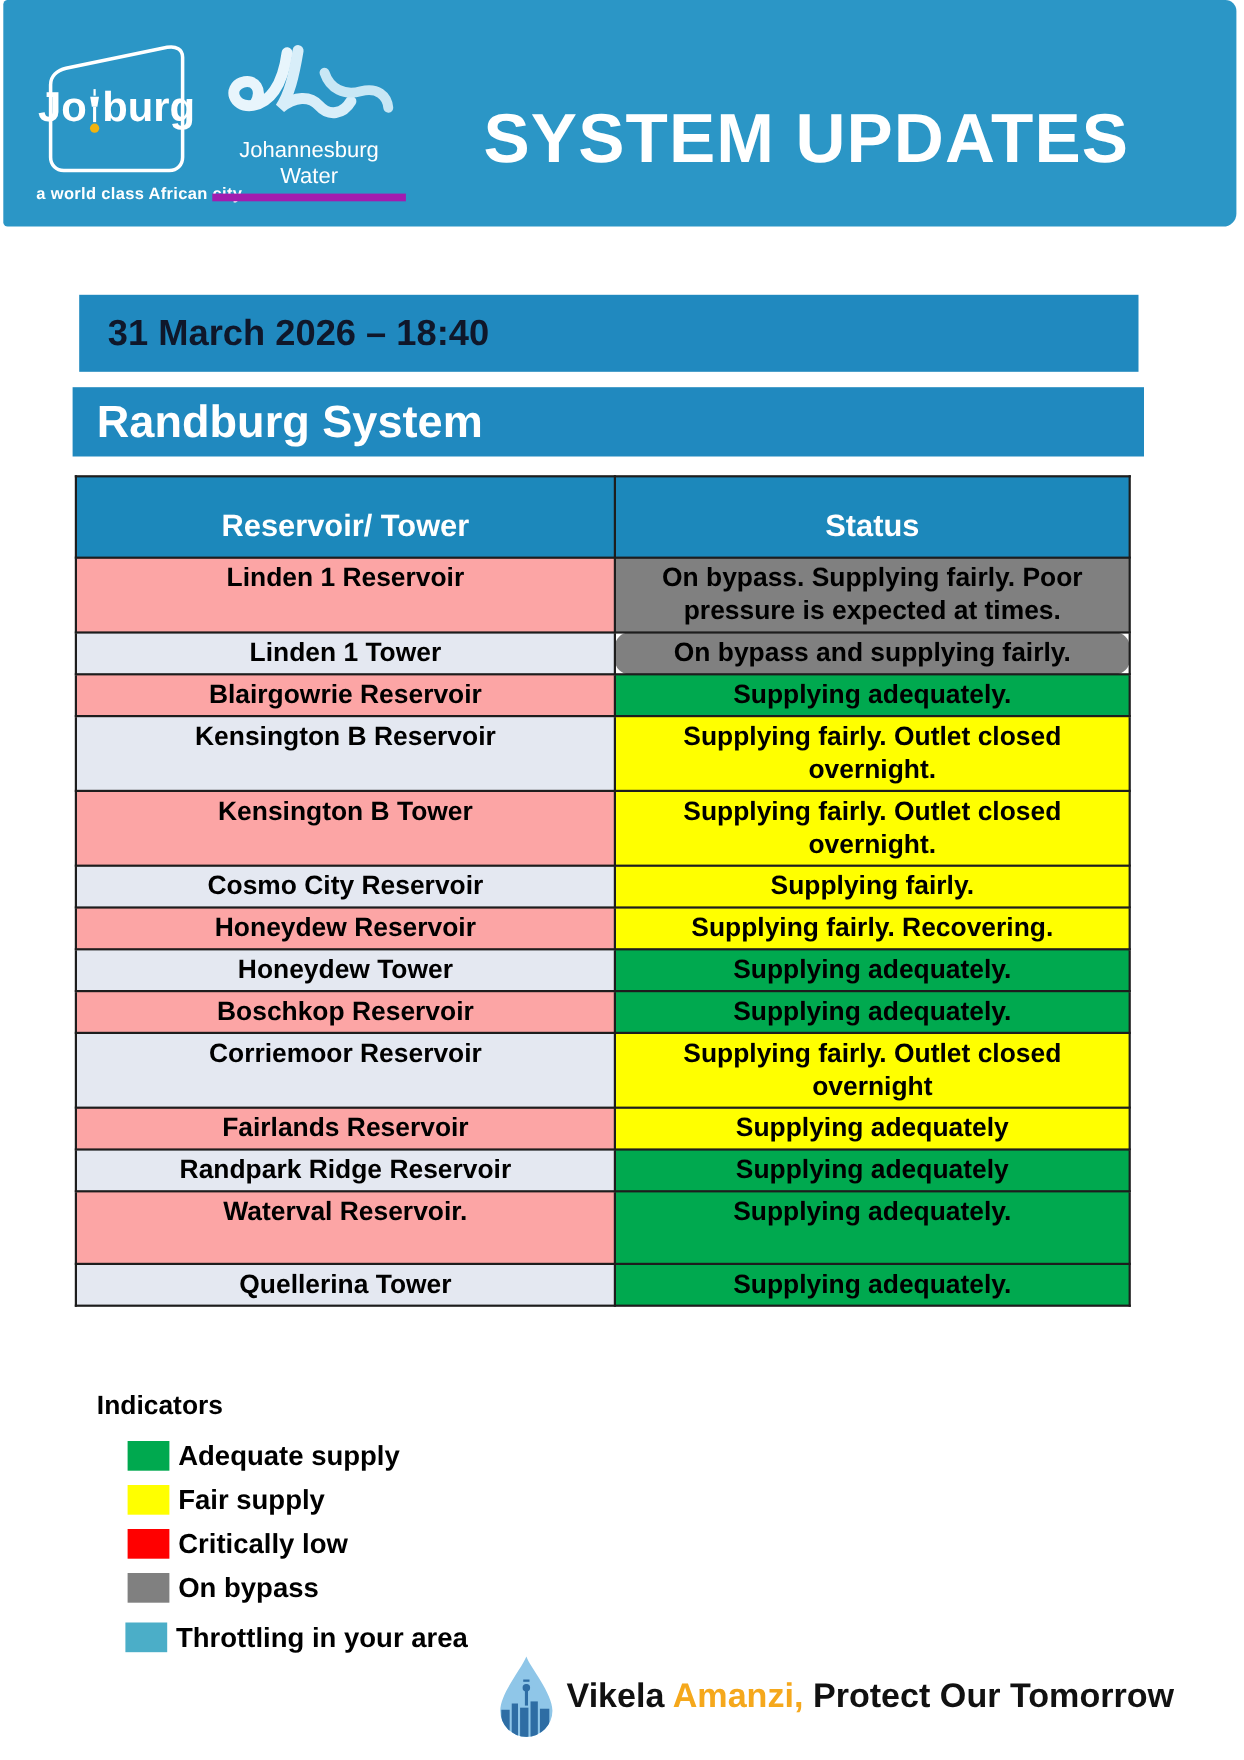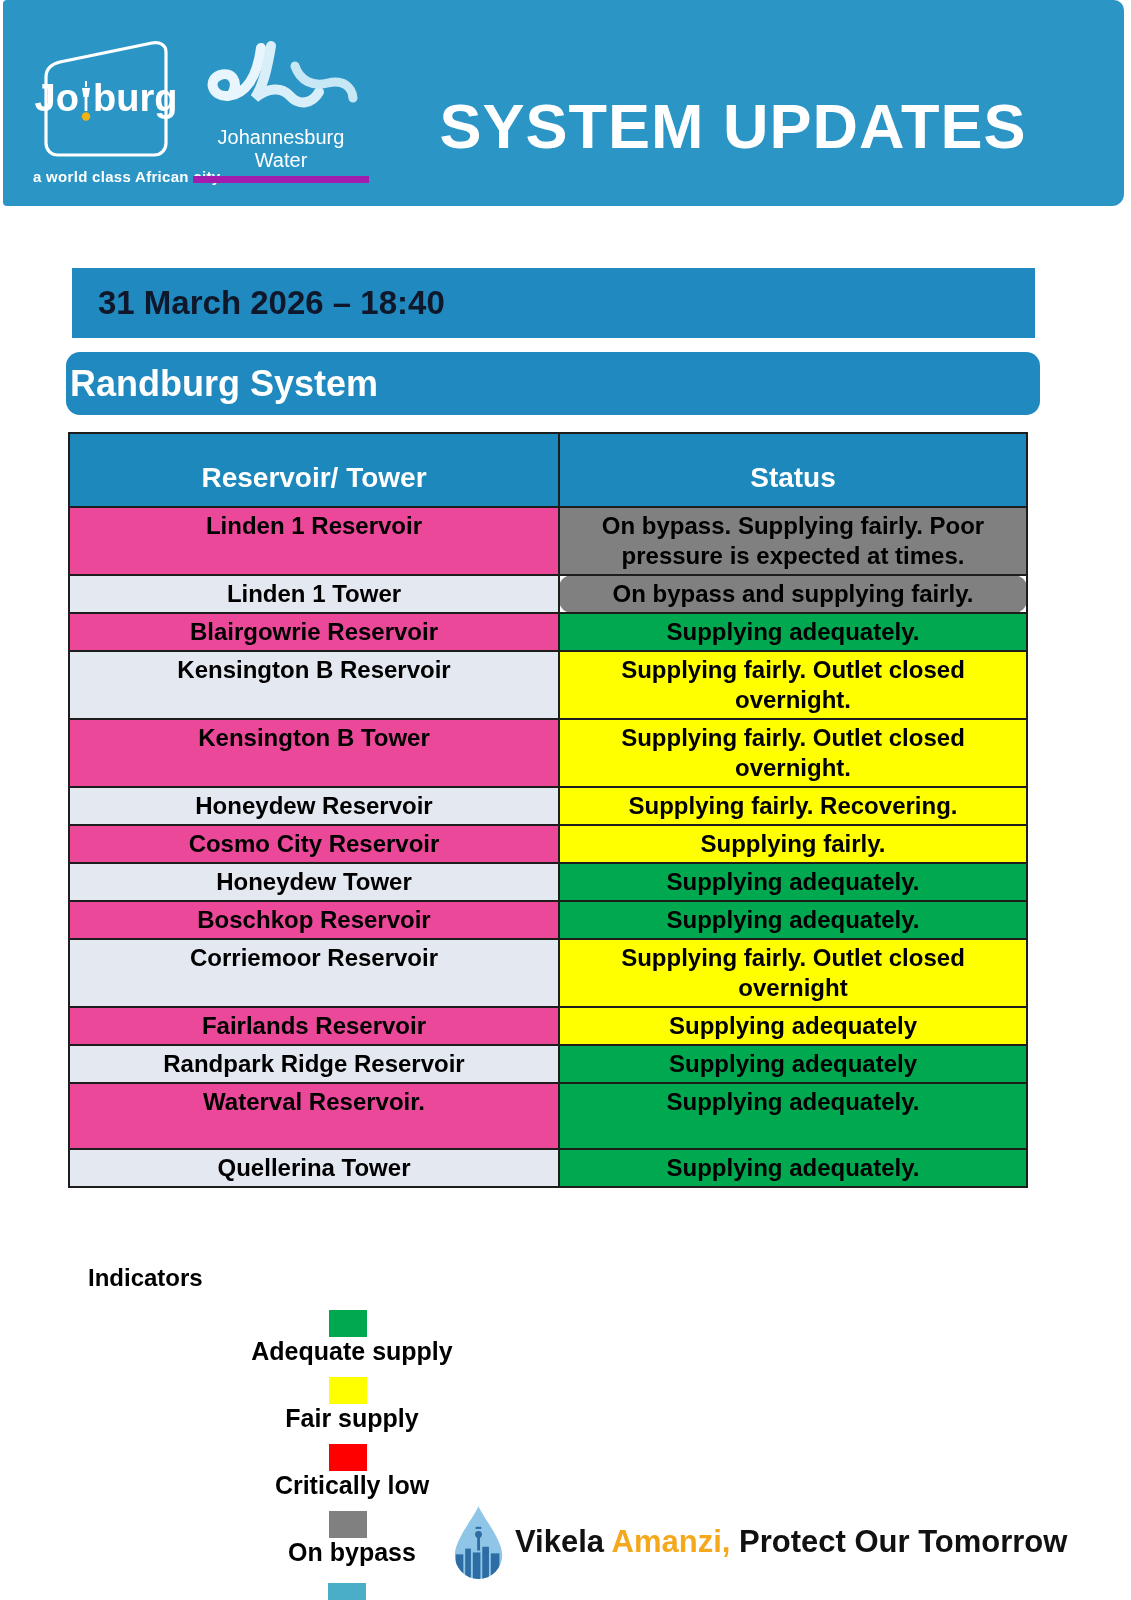--- a/index.html
+++ b/index.html
@@ -27,43 +27,43 @@
 
   .page-title { position:absolute; left:380px; top:76px; width:700px; height:100px;
     display:flex; align-items:center; justify-content:center; color:#fff;
     font-size:63px; font-weight:bold; letter-spacing:1px; white-space:nowrap; }
 
   
   .date-banner { position:absolute; left:72px; top:268px; width:963px; height:70px;
     background:var(--bar-blue,#2089BF); color:#0f172a; font-size:33px; font-weight:bold;
     display:flex; align-items:center; padding-left:26px; }
   .system-banner { position:absolute; left:66px; top:352px; width:974px; height:63px;
-    background:var(--bar-blue,#2089BF); color:#fff; font-size:36px; font-weight:bold;
-    display:flex; align-items:center; padding-left:4px;border-radius:14px; }
+    background:var(--bar-blue,#2089BF); color:#fff; font-size:41px; font-weight:bold;
+    display:flex; align-items:center; padding-left:22px; }
 
   
   .status-table { position:absolute; left:68px; top:432px; width:958px;
     border-collapse:collapse; table-layout:fixed; }
   .status-table th, .status-table td { border:2px solid #1d1d1d; }
   .status-table th { height:74px; background:var(--table-header-blue,#1C88BB);
     color:#fff; font-size:28px; font-weight:bold; vertical-align:bottom;
     padding-bottom:12px; text-align:center; }
   .status-table th.col-status { border-left:2px solid #5FB3D6; }
   .status-table col.c-name { width:490px; }
   .status-table col.c-status { width:468px; }
   .status-table td { height:36px; font-size:24px; font-weight:bold; color:#000;
     text-align:center; vertical-align:top; padding:3px 10px 3px 10px; line-height:1.25; }
-  .status-table td.name-cell { background:#ec4899; }
+  .status-table td.name-cell { background:#fca5a5; }
   .status-table tr:nth-child(even) td.name-cell { background:#E4E8F1; }
   .status-table tr.tall td { height:66px; }
 
   
   .legend { position:absolute; left:88px; top:1264px; width:500px; }
   .legend-title { font-size:24px; font-weight:bold; color:#000; margin-bottom:18px; }
-  .legend-item { display:flex; align-items:center; margin-bottom:11px; margin-left:28px;flex-direction:column; }
+  .legend-item { display:flex; align-items:flex-start; margin-bottom:11px; margin-left:28px; }
   .legend-item.last { margin-top:16px; margin-left:26px; }
   .legend-swatch { width:38px; height:27px; margin-right:8px; flex:0 0 auto; }
   .legend-label { font-size:25px; font-weight:bold; color:#000; }
 
   
   .footer { position:absolute; left:450px; top:1500px; width:660px; height:84px;
     display:flex; align-items:center; }
   .water-drop { flex:0 0 auto; margin-right:8px; }
   .footer-text { font-size:31px; font-weight:bold; color:#111; white-space:pre; }
   .footer-text .accent { color:var(--footer-accent,#F5A81C); }
@@ -141,27 +141,27 @@
       <td class="name-cell">Kensington B Reservoir</td>
       <td class="status-cell" style="background: rgb(255, 255, 0);">Supplying fairly. Outlet closed overnight.</td>
     </tr>
 
     <tr>
       <td class="name-cell">Kensington B Tower</td>
       <td class="status-cell" style="background: rgb(255, 255, 0);">Supplying fairly. Outlet closed overnight.</td>
     </tr>
 
     <tr>
+      <td class="name-cell">Cosmo City Reservoir</td>
+      <td class="status-cell" style="background: rgb(255, 255, 0);">Supplying fairly.</td>
+    </tr>
+
+    <tr>
       <td class="name-cell">Honeydew Reservoir</td>
       <td class="status-cell" style="background: rgb(255, 255, 0);">Supplying fairly. Recovering.</td>
-    </tr>
-
-    <tr>
-      <td class="name-cell">Cosmo City Reservoir</td>
-      <td class="status-cell" style="background: rgb(255, 255, 0);">Supplying fairly.</td>
     </tr>
 
     <tr>
       <td class="name-cell">Honeydew Tower</td>
       <td class="status-cell" style="background: rgb(0, 169, 79);">Supplying adequately.</td>
     </tr>
 
     <tr>
       <td class="name-cell">Boschkop Reservoir</td>
       <td class="status-cell" style="background: rgb(0, 169, 79);">Supplying adequately.</td>

